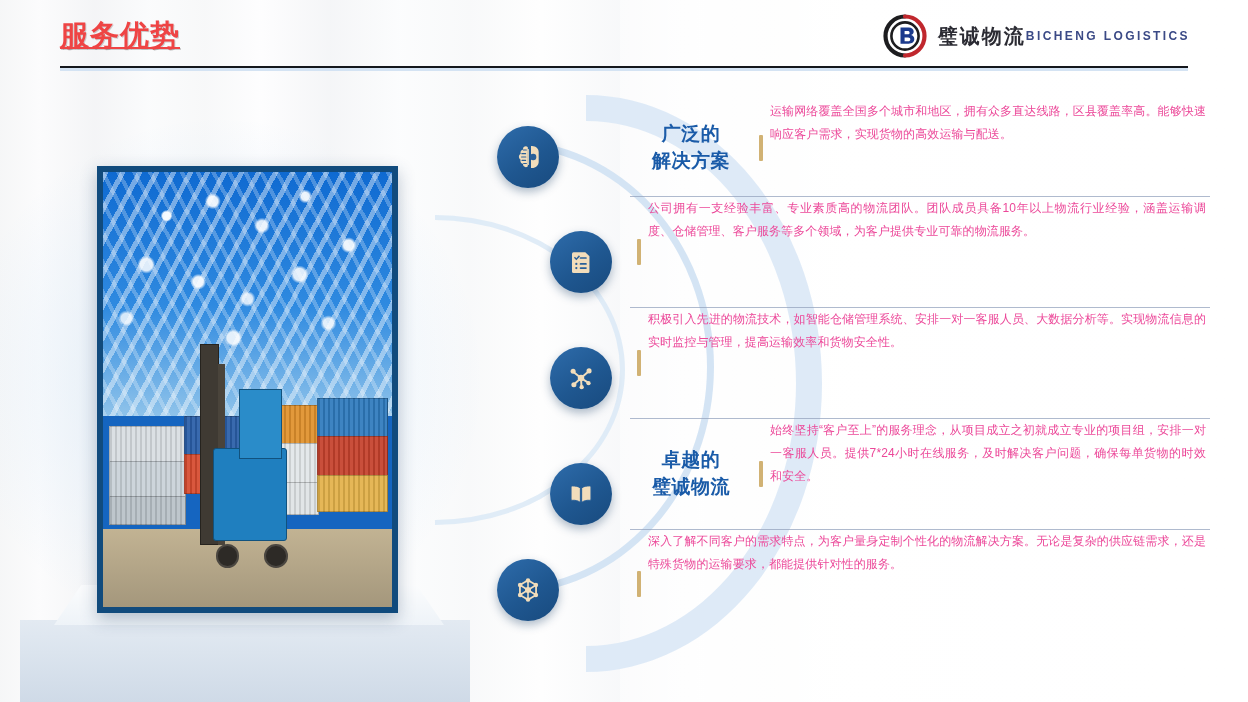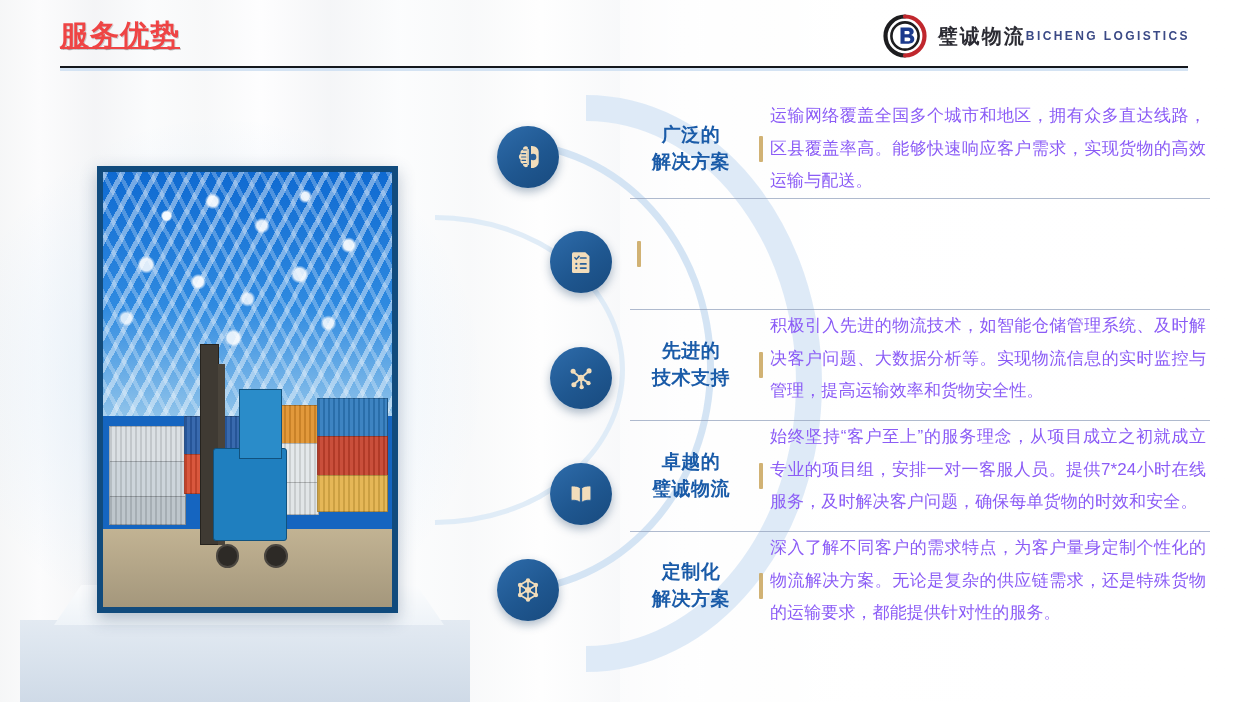--- a/index.html
+++ b/index.html
@@ -151,21 +151,21 @@
     color:#1a5ba8;font-weight:bold;font-size:19px;line-height:1.42;
     text-align:center;letter-spacing:.5px;
     display:flex;flex-direction:column;justify-content:center;
     align-self:center;
   }
   .row-tick{
     flex:0 0 18px;align-self:center;display:flex;justify-content:center;
   }
   .row-tick i{display:block;width:4px;height:26px;background:#c9a45c;border-radius:1px;opacity:.85;}
   .row-body{
-    flex:1;color:#8b5cf6;font-size:17px;line-height:1.92;
+    flex:1;color:#ec4899;font-size:12px;line-height:1.92;
     text-align:justify;padding-right:4px;letter-spacing:.1px;
   }
   .divider{height:1px;background:#94a3be;opacity:.75;}
 </style>
 </head>
 <body>
 
 <div id="slide">
 
   <div class="bg-stripes"></div>
@@ -319,52 +319,45 @@
           <i></i>
         </div>
       <div class="row-body">运输网络覆盖全国多个城市和地区，拥有众多直达线路，区县覆盖率高。能够快速响应客户需求，实现货物的高效运输与配送。</div>
     </div>
     <div class="divider"></div>
 
     <div class="row" style="min-height:110px;">
       <div class="row-tick">
           <i></i>
         </div>
+      <div class="row-body">公司拥有一支经验丰富、专业素质高的物流团队。团队成员具备10年以上物流行业经验，涵盖运输调度、仓储管理、客户服务等多个领域，为客户提供专业可靠的物流服务。</div>
     </div>
     <div class="divider"></div>
 
     <div class="row" style="min-height:110px;">
-      <div class="row-head">
-        <span>先进的</span>
-        <span>技术支持</span>
-      </div>
-      <div class="row-tick">
-          <i></i>
-        </div>
-      <div class="row-body">积极引入先进的物流技术，如智能仓储管理系统、及时解决客户问题、大数据分析等。实现物流信息的实时监控与管理，提高运输效率和货物安全性。</div>
+      <div class="row-tick">
+          <i></i>
+        </div>
+      <div class="row-body">积极引入先进的物流技术，如智能仓储管理系统、安排一对一客服人员、大数据分析等。实现物流信息的实时监控与管理，提高运输效率和货物安全性。</div>
     </div>
     <div class="divider"></div>
 
     <div class="row" style="min-height:110px;">
       <div class="row-head">
         <span>卓越的</span>
         <span>璧诚物流</span>
       </div>
       <div class="row-tick">
           <i></i>
         </div>
       <div class="row-body">始终坚持“客户至上”的服务理念，从项目成立之初就成立专业的项目组，安排一对一客服人员。提供7*24小时在线服务，及时解决客户问题，确保每单货物的时效和安全。</div>
     </div>
     <div class="divider"></div>
 
     <div class="row" style="min-height:108px;">
-      <div class="row-head">
-        <span>定制化</span>
-        <span>解决方案</span>
-      </div>
       <div class="row-tick">
           <i></i>
         </div>
       <div class="row-body">深入了解不同客户的需求特点，为客户量身定制个性化的物流解决方案。无论是复杂的供应链需求，还是特殊货物的运输要求，都能提供针对性的服务。</div>
     </div>
 
   </div>
 
 </div>
 

